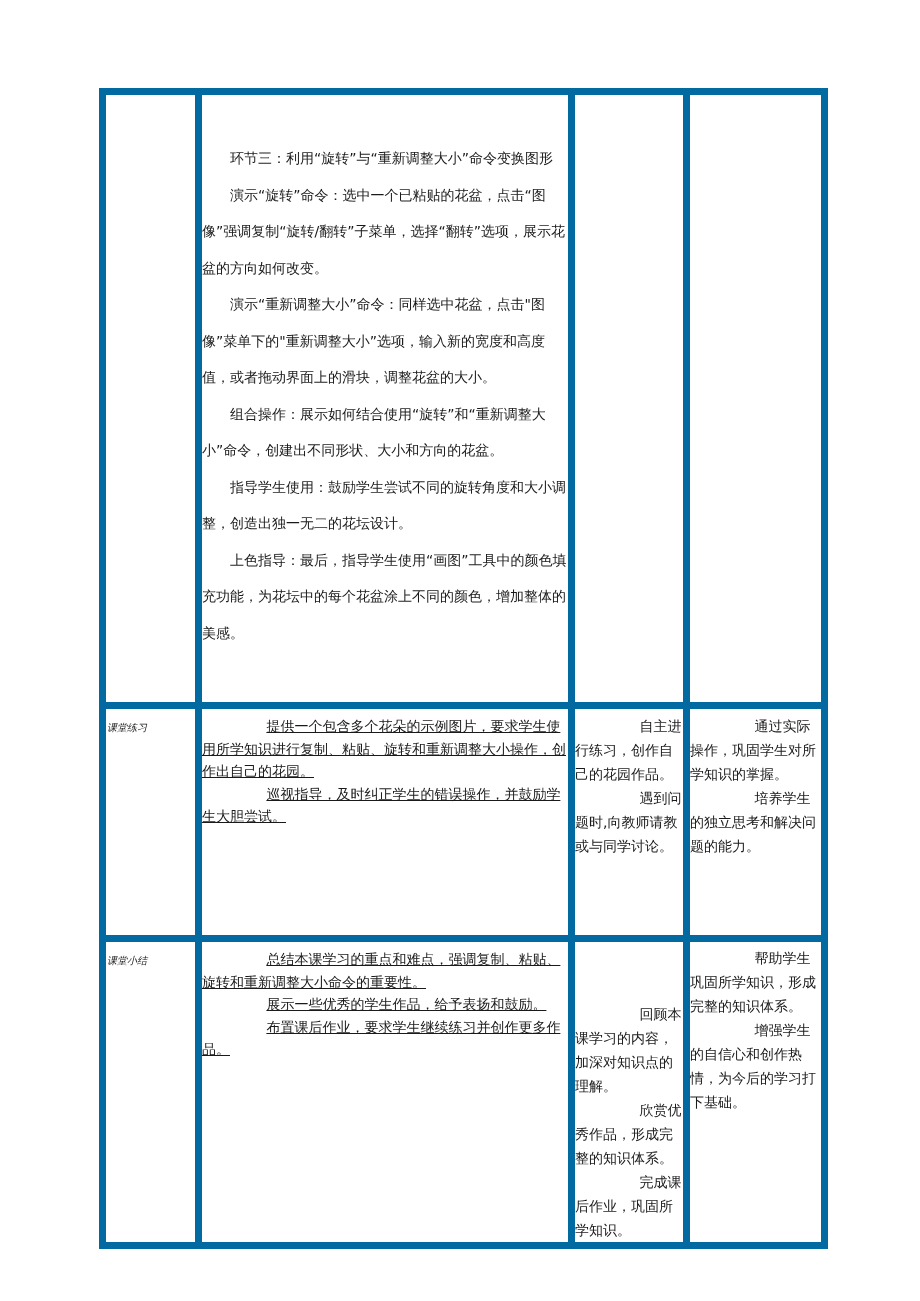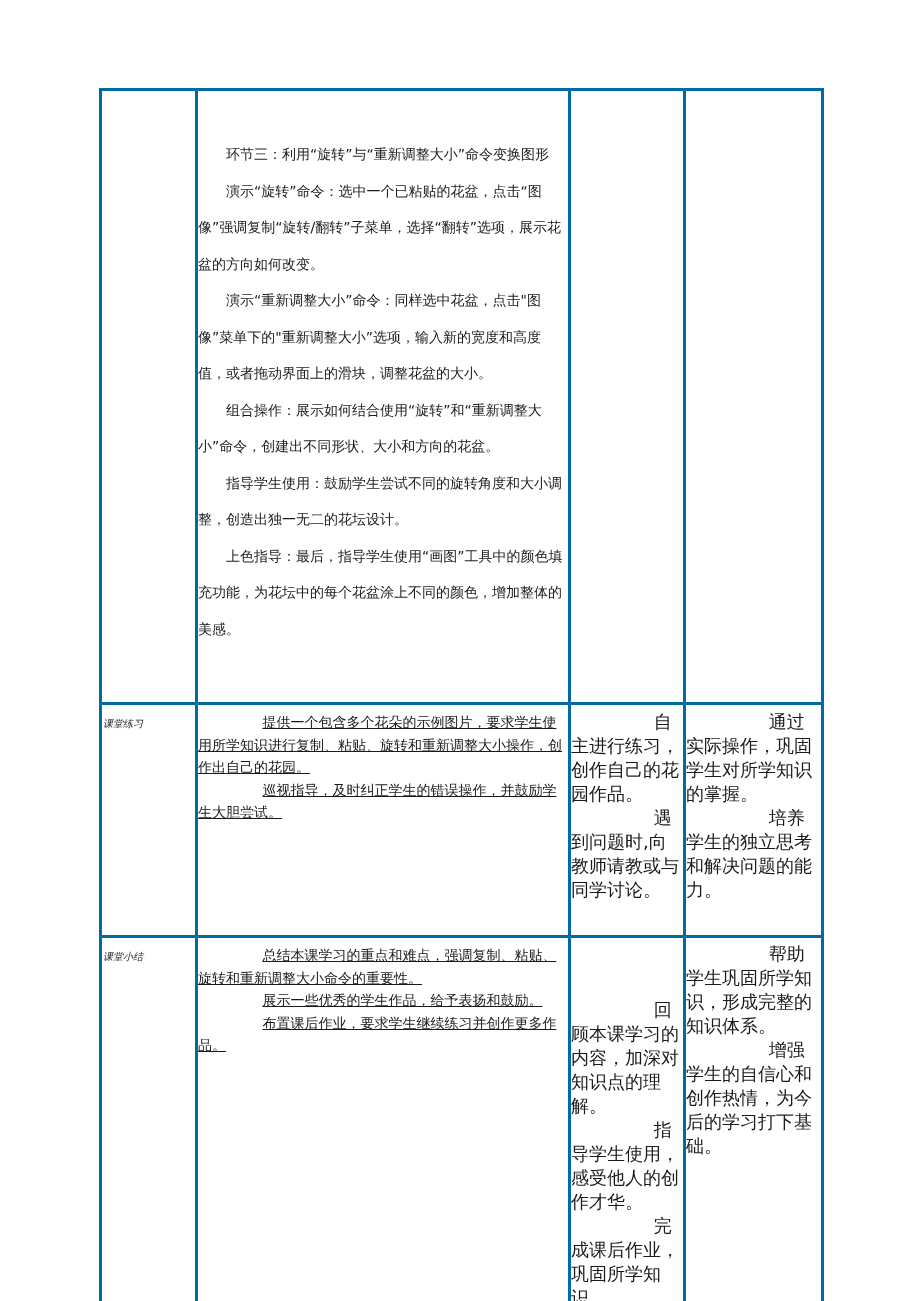--- a/index.html
+++ b/index.html
@@ -1,29 +1,29 @@
 <!DOCTYPE html>
 <html><head>
 <meta charset="utf-8">
 <style>
   html, body { margin: 0; padding: 0; background: #ffffff; }
   body { width: 920px; height: 1301px; position: relative; overflow: hidden;
          font-family: "DejaVu Sans", "Liberation Sans", sans-serif; color: #1a1a1a; }
   .page { position: absolute; left: 0; top: 0; width: 920px; height: 1301px; }
   table.lesson { position: absolute; left: 99px; top: 88px; border-collapse: collapse;
                  table-layout: fixed; width: 722px; }
-  table.lesson td { border: 3px solid #0369a1; vertical-align: top; padding: 0; font-size: 14px; }
+  table.lesson td { border: 7px solid #0369a1; vertical-align: top; padding: 0; font-size: 14px; }
   col.c1 { width: 96px; } col.c2 { width: 373px; } col.c3 { width: 115px; } col.c4 { width: 138px; }
   tr.r1 { height: 614px; } tr.r2 { height: 233px; } tr.r3 { height: 297px; }
   .label { padding: 8px 0 0 1px; font-size: 10px; line-height: 22px; font-style: italic; }
   .p-loose { margin: 0; line-height: 36.5px; text-indent: 2em; font-size: 14px; }
   .first-loose { padding-top: 45px; }
   .p-tight { margin: 0; line-height: 22.5px; font-size: 14px; text-indent: 4.6em; }
   .tight-block { padding-top: 6px; text-decoration: underline; }
-  .narrow { font-size: 18px; line-height: 24px; }
+  .narrow { font-size: 14px; line-height: 24px; }
   .narrow p { margin: 0; text-indent: 4.6em; }
   .c3-practice { padding-top: 5px; }
   .c4-practice { padding-top: 5px; }
   .c3-summary { padding-top: 60px; }
   .c4-summary { padding-top: 4px; }
   .c3-summary p, .c4-summary p { line-height: 24px; }
   .c3 p { text-indent: 4.6em; }
 </style>
 </head>
 <body>
@@ -86,21 +86,21 @@
       <td>
         <div class="tight-block">
           <p class="p-tight">总结本课学习的重点和难点，强调复制、粘贴、旋转和重新调整大小命令的重要性。</p>
           <p class="p-tight">展示一些优秀的学生作品，给予表扬和鼓励。</p>
           <p class="p-tight">布置课后作业，要求学生继续练习并创作更多作品。</p>
         </div>
       </td>
       <td>
         <div class="narrow c3 c3-summary">
           <p>回顾本课学习的内容，加深对知识点的理解。</p>
-          <p>指导学生使用，感受他人的创作才华。</p>
+          <p>欣赏优秀作品，形成完整的知识体系。</p>
           <p>完成课后作业，巩固所学知识。</p>
         </div>
       </td>
       <td>
         <div class="narrow c4-summary">
           <p>帮助学生巩固所学知识，形成完整的知识体系。</p>
           <p>增强学生的自信心和创作热情，为今后的学习打下基础。</p>
         </div>
       </td>
     </tr>

